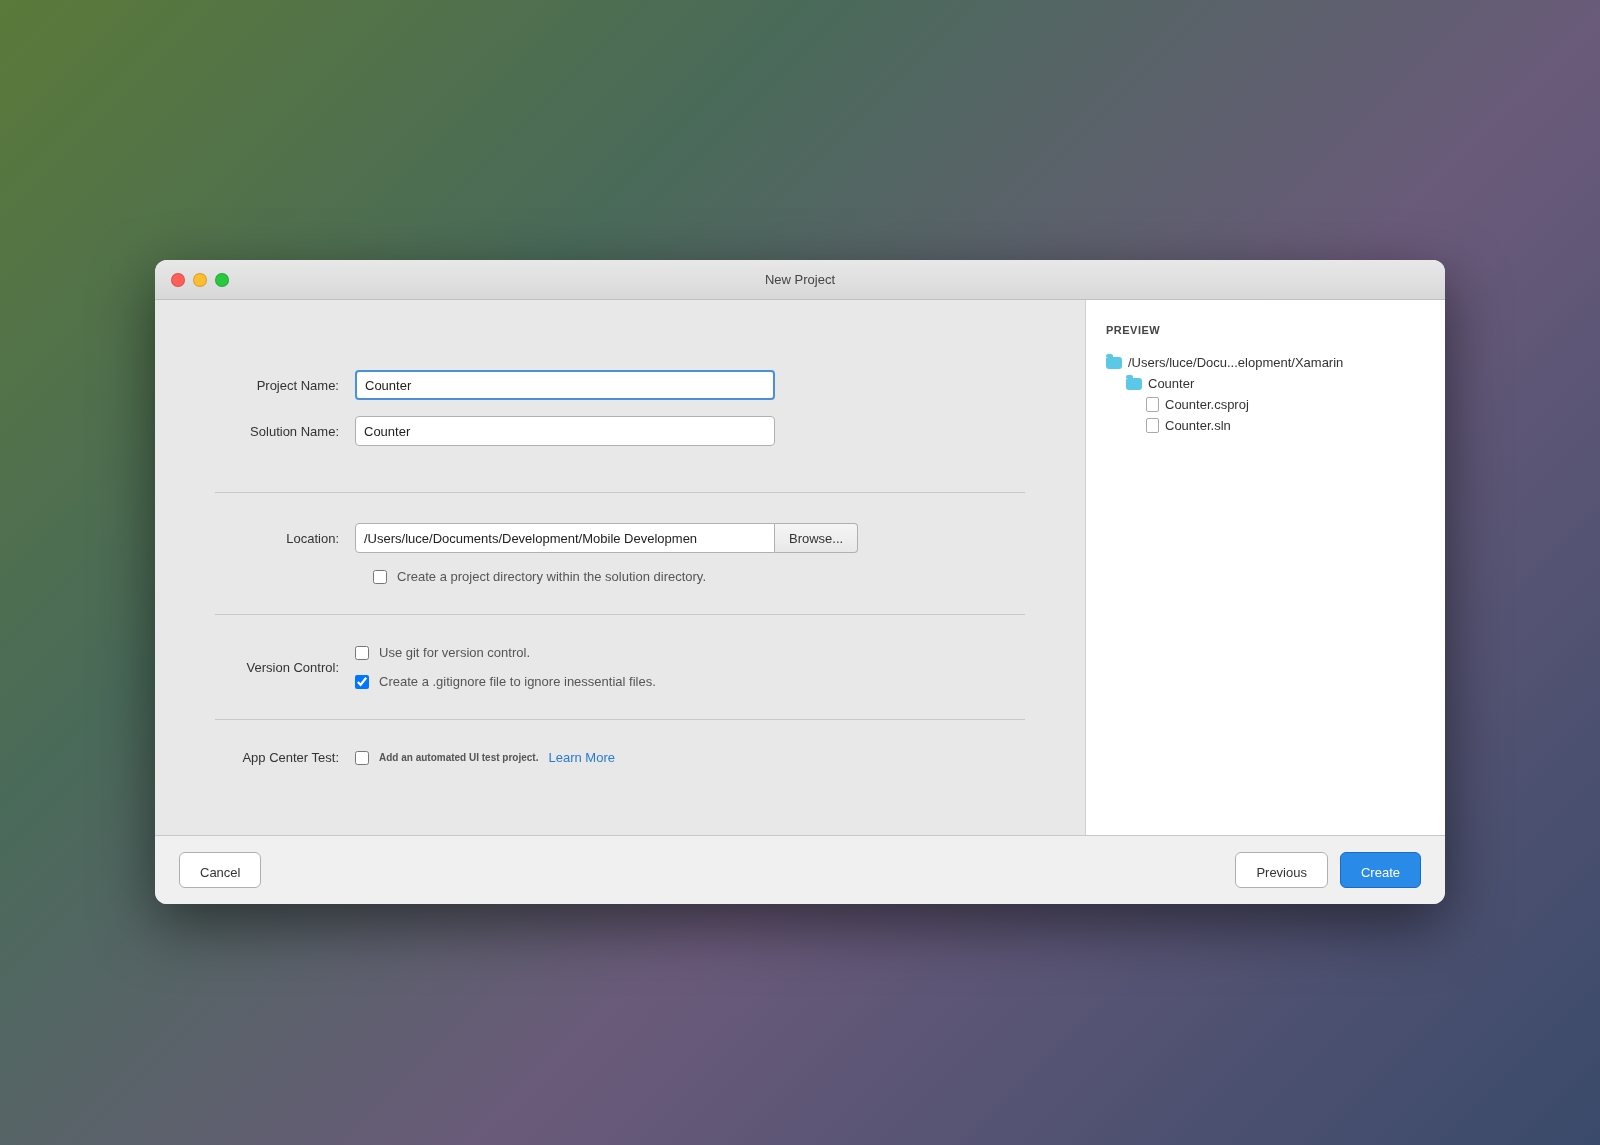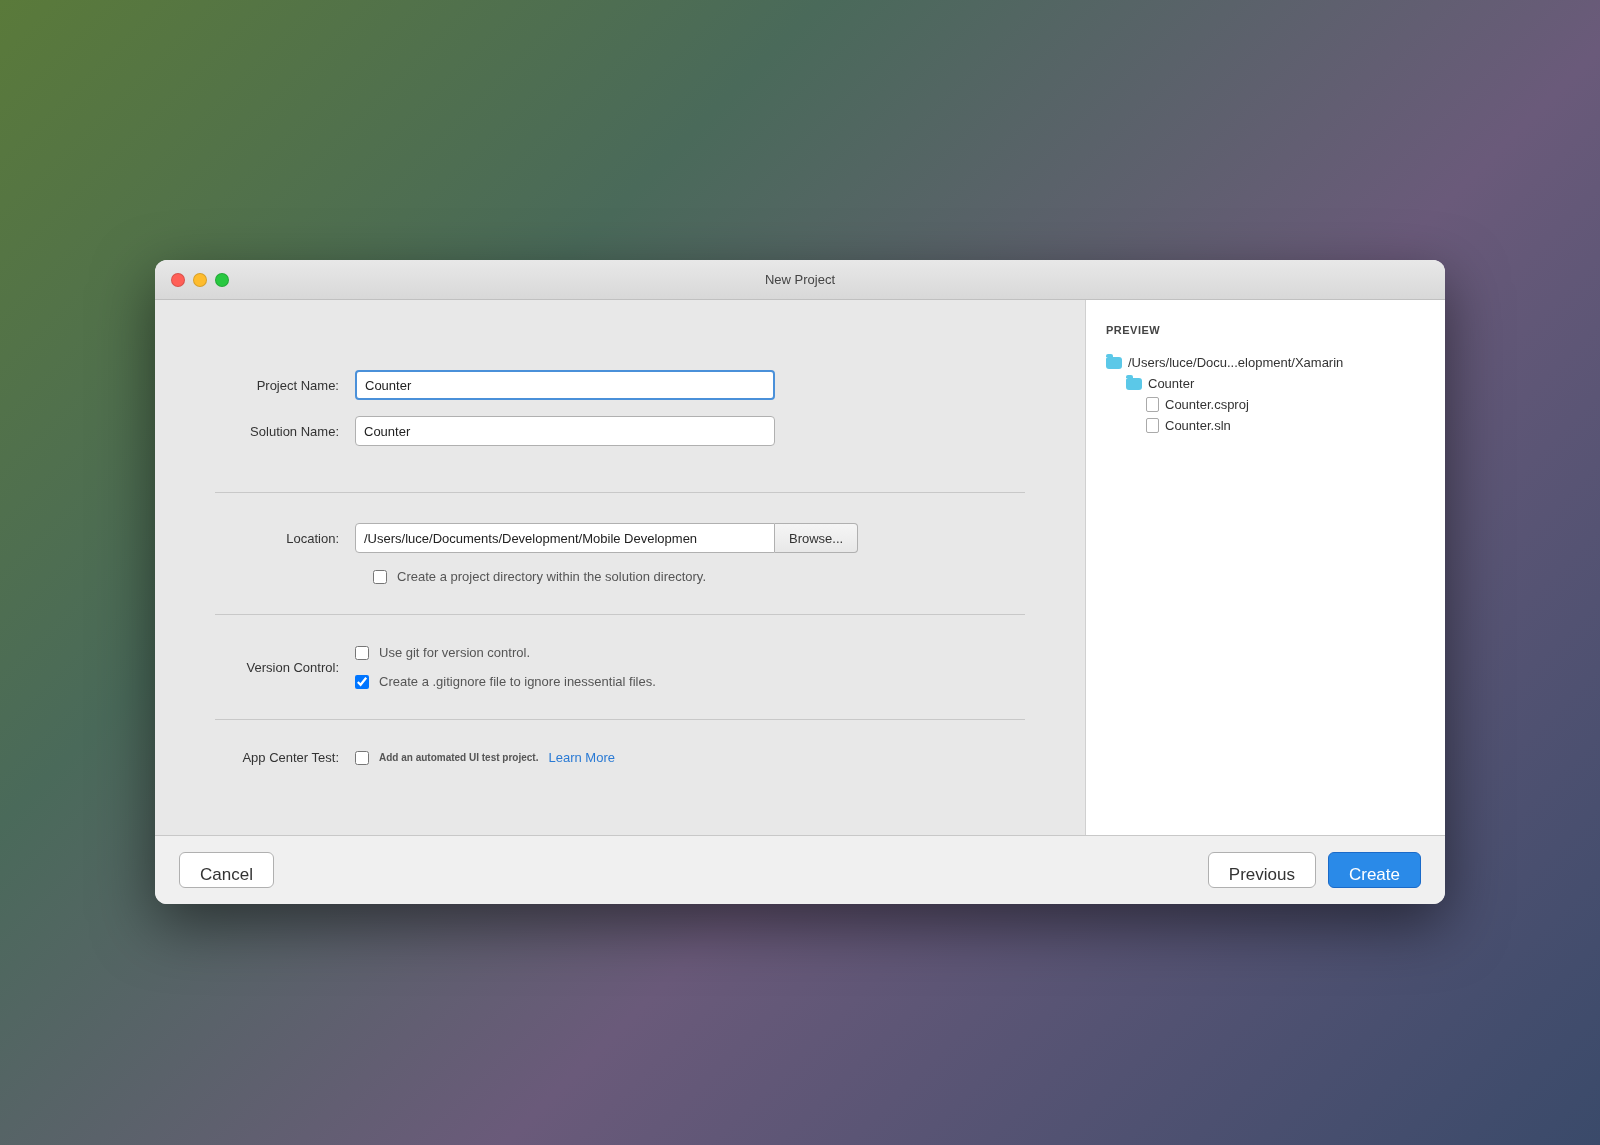--- a/index.html
+++ b/index.html
@@ -338,21 +338,21 @@
 
     .footer-right {
       display: flex;
       gap: 12px;
     }
 
     .btn {
       height: 36px;
       padding: 12px 20px;
       border-radius: 6px;
-      font-size: 17px;
+      font-size: 13px;
       cursor: pointer;
       font-weight: 400;
     }
 
     .btn-cancel {
       background: white;
       border: 1px solid #b0b0b0;
       color: #333;
     }
 

